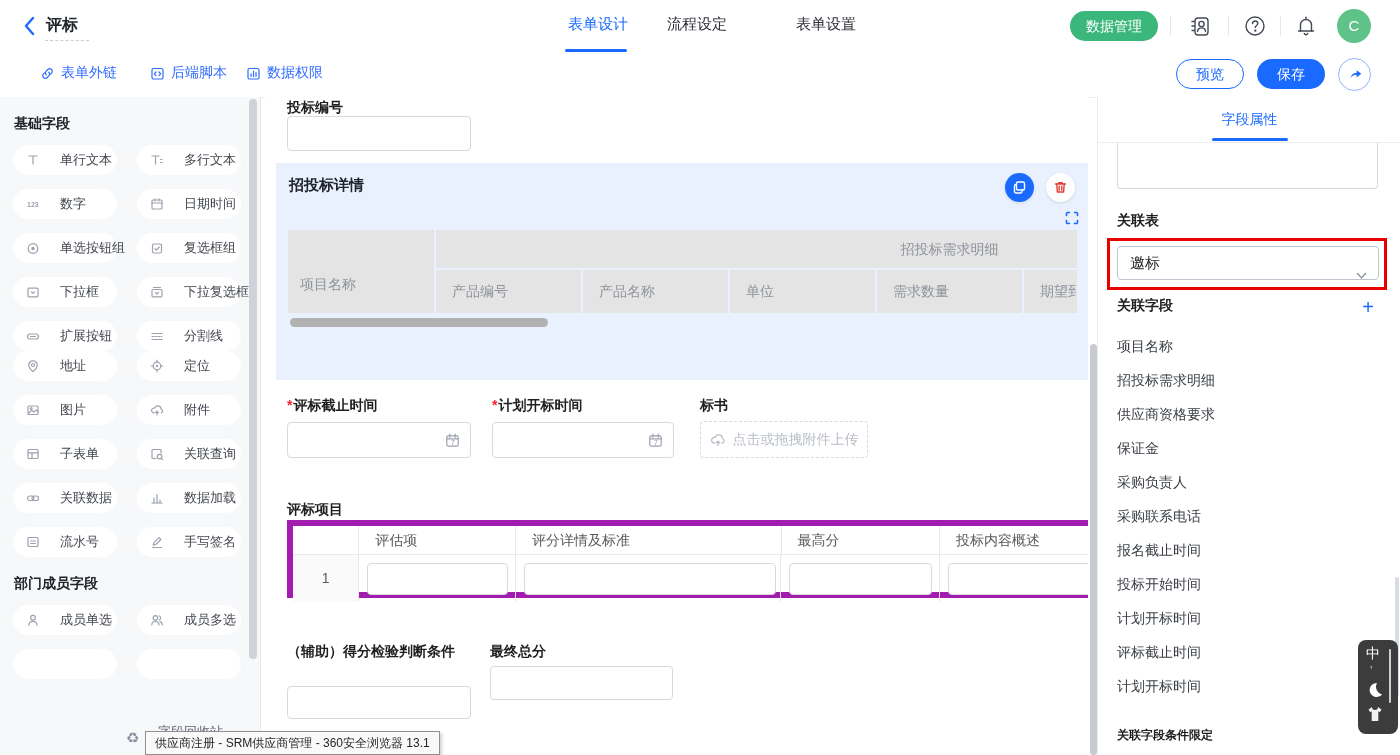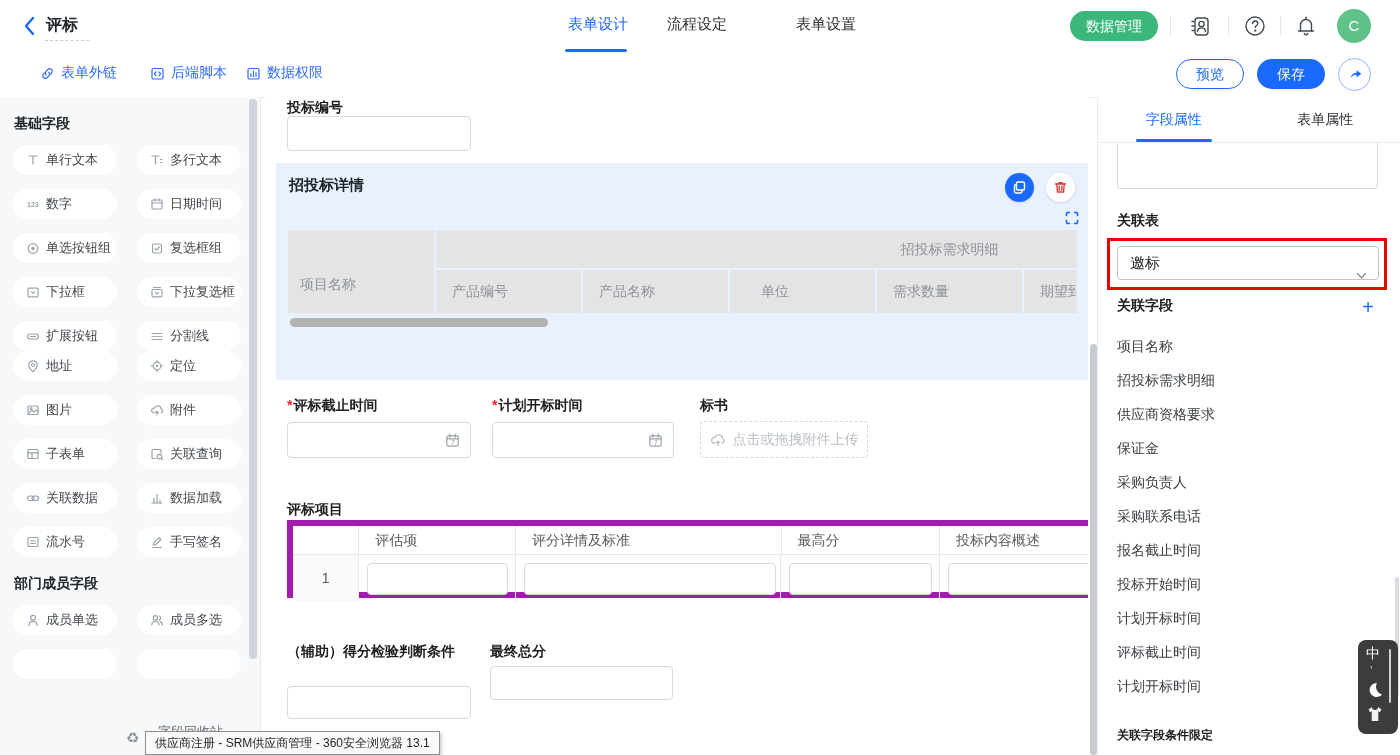--- a/index.html
+++ b/index.html
@@ -34,21 +34,21 @@
   .btn-save{position:absolute;left:1257px;top:7px;width:68px;height:30px;border-radius:16px;background:#1a6aff;
             color:#fff;font-size:14px;text-align:center;line-height:30px;cursor:pointer;}
   .btn-share{position:absolute;left:1338px;top:6px;width:33px;height:33px;border-radius:50%;background:#fff;
              border:1px solid #8fb3fb;box-sizing:border-box;cursor:pointer;}
 
   
   .sidebar{position:absolute;left:0;top:97px;width:261px;height:658px;background:#f7f8fa;
            border-right:1px solid #e6e8eb;box-sizing:border-box;overflow:hidden;}
   .sec-title{font-size:14px;font-weight:bold;color:#20242b;margin:18px 0 12px 14px;}
   .pill-grid{display:grid;grid-template-columns:104px 104px;column-gap:20px;row-gap:14px;margin-left:13px;}
-  .pill{height:30px;background:#fff;border-radius:15px;display:flex;align-items:center;gap:6px;
+  .pill{height:30px;background:#fff;border-radius:15px;display:flex;align-items:center;gap:20px;
         padding-left:13px;box-sizing:border-box;font-size:13px;color:#42464e;cursor:grab;white-space:nowrap;}
   .pill svg{width:14px;height:14px;flex:none;stroke:#9ba2ae;fill:none;stroke-width:1.2;stroke-linecap:round;stroke-linejoin:round;}
   .pill svg text{fill:#9ba2ae;stroke:none;font-size:7px;font-weight:bold;font-family:"Liberation Sans",sans-serif;}
   .pill.ghost{width:104px;}
   .side-scroll{position:absolute;left:249px;top:2px;width:8px;height:560px;background:#cfd2d8;border-radius:4px;}
 
   
   .canvas{position:absolute;left:265px;top:97px;width:823px;height:658px;background:#fff;overflow:hidden;}
   .flabel{position:absolute;font-size:14px;font-weight:bold;color:#1f1f1f;}
   .req{color:#f5222d;margin-right:1px;}
@@ -76,21 +76,21 @@
   .st-c{height:47px;box-sizing:border-box;border-right:1px solid #e9e9e9;position:relative;}
   .st-num{background:#fafafa;text-align:center;line-height:47px;font-size:14px;color:#595959;padding-left:0;}
   .cellinput{position:absolute;top:8px;left:8px;height:32px;background:#fff;border:1px solid #d9d9d9;border-radius:4px;box-sizing:border-box;}
 
   
   .canvas-scroll{position:absolute;left:1090px;top:344px;width:7px;height:411px;background:#c7cad0;border-radius:4px;}
 
   
   .rpanel{position:absolute;left:1097px;top:97px;width:303px;height:658px;background:#fff;
           border-left:1px solid #ececee;box-sizing:border-box;overflow:hidden;}
-  .rtabs{position:absolute;left:0;top:0;width:303px;height:45px;border-bottom:1px solid #ececee;display:flex;}
+  .rtabs{position:absolute;left:0;top:0;width:303px;height:45px;border-bottom:1px solid #ececee;display:flex;flex-direction:column;}
   .rtab{flex:1;text-align:center;line-height:44px;font-size:14px;color:#2b2f36;cursor:pointer;position:relative;}
   .rtab.active{color:#1a6aff;}
   .rtab.active::after{content:"";position:absolute;left:50%;margin-left:-38px;bottom:0;width:76px;height:3px;background:#1a6aff;border-radius:2px;}
   .partial-input{position:absolute;left:19px;top:46px;width:261px;height:46px;border:1px solid #d9d9d9;border-top:none;
                  border-radius:0 0 4px 4px;box-sizing:border-box;background:#fff;}
   .rlabel{position:absolute;left:19px;font-size:14px;font-weight:bold;color:#1f1f1f;}
   .red-annot{position:absolute;left:9px;top:141px;width:280px;height:52px;border:3px solid #e60000;box-sizing:border-box;pointer-events:none;}
   .dropdown{position:absolute;left:19px;top:149px;width:262px;height:34px;border:1px solid #bdc4cf;border-radius:4px;
             box-sizing:border-box;background:#fff;font-size:15px;color:#262626;line-height:32px;padding-left:12px;cursor:pointer;}
   .dd-chev{position:absolute;right:11px;top:12px;width:11px;height:8px;}
@@ -389,21 +389,21 @@
         <svg viewBox="0 0 14 14">
             <path d="M1.5 4.5v-2a1 1 0 0 1 1-1h2M9.5 1.5h2a1 1 0 0 1 1 1v2M12.5 9.5v2a1 1 0 0 1-1 1h-2M4.5 12.5h-2a1 1 0 0 1-1-1v-2"></path>
           </svg>
       </div>
 
       <div class="subform">
         <div class="sfcell" style="left:0;top:0;width:146px;height:83px;padding:46px 0 0 12px;">项目名称</div>
         <div class="sfcell" style="left:148px;top:0;width:1027px;height:38px;text-align:center;line-height:38px;">招投标需求明细</div>
         <div class="sfcell" style="left:148px;top:40px;width:145px;height:43px;line-height:43px;padding-left:16px;">产品编号</div>
         <div class="sfcell" style="left:295px;top:40px;width:145px;height:43px;line-height:43px;padding-left:16px;">产品名称</div>
-        <div class="sfcell" style="left:442px;top:40px;width:145px;height:43px;line-height:43px;padding-left:31px;">单位</div>
+        <div class="sfcell" style="left:442px;top:40px;width:145px;height:43px;line-height:43px;padding-left:16px;">单位</div>
         <div class="sfcell" style="left:589px;top:40px;width:145px;height:43px;line-height:43px;padding-left:16px;">需求数量</div>
         <div class="sfcell" style="left:736px;top:40px;width:145px;height:43px;line-height:43px;padding-left:16px;">期望到货</div>
       </div>
       <div class="sf-scroll"></div>
     </div>
 
     <div class="flabel" style="left:22px;top:300px;"><span class="req">*</span><span>评标截止时间</span></div>
     <div class="flabel" style="left:227px;top:300px;"><span class="req">*</span><span>计划开标时间</span></div>
     <div class="flabel" style="left:435px;top:300px;">标书</div>
 

